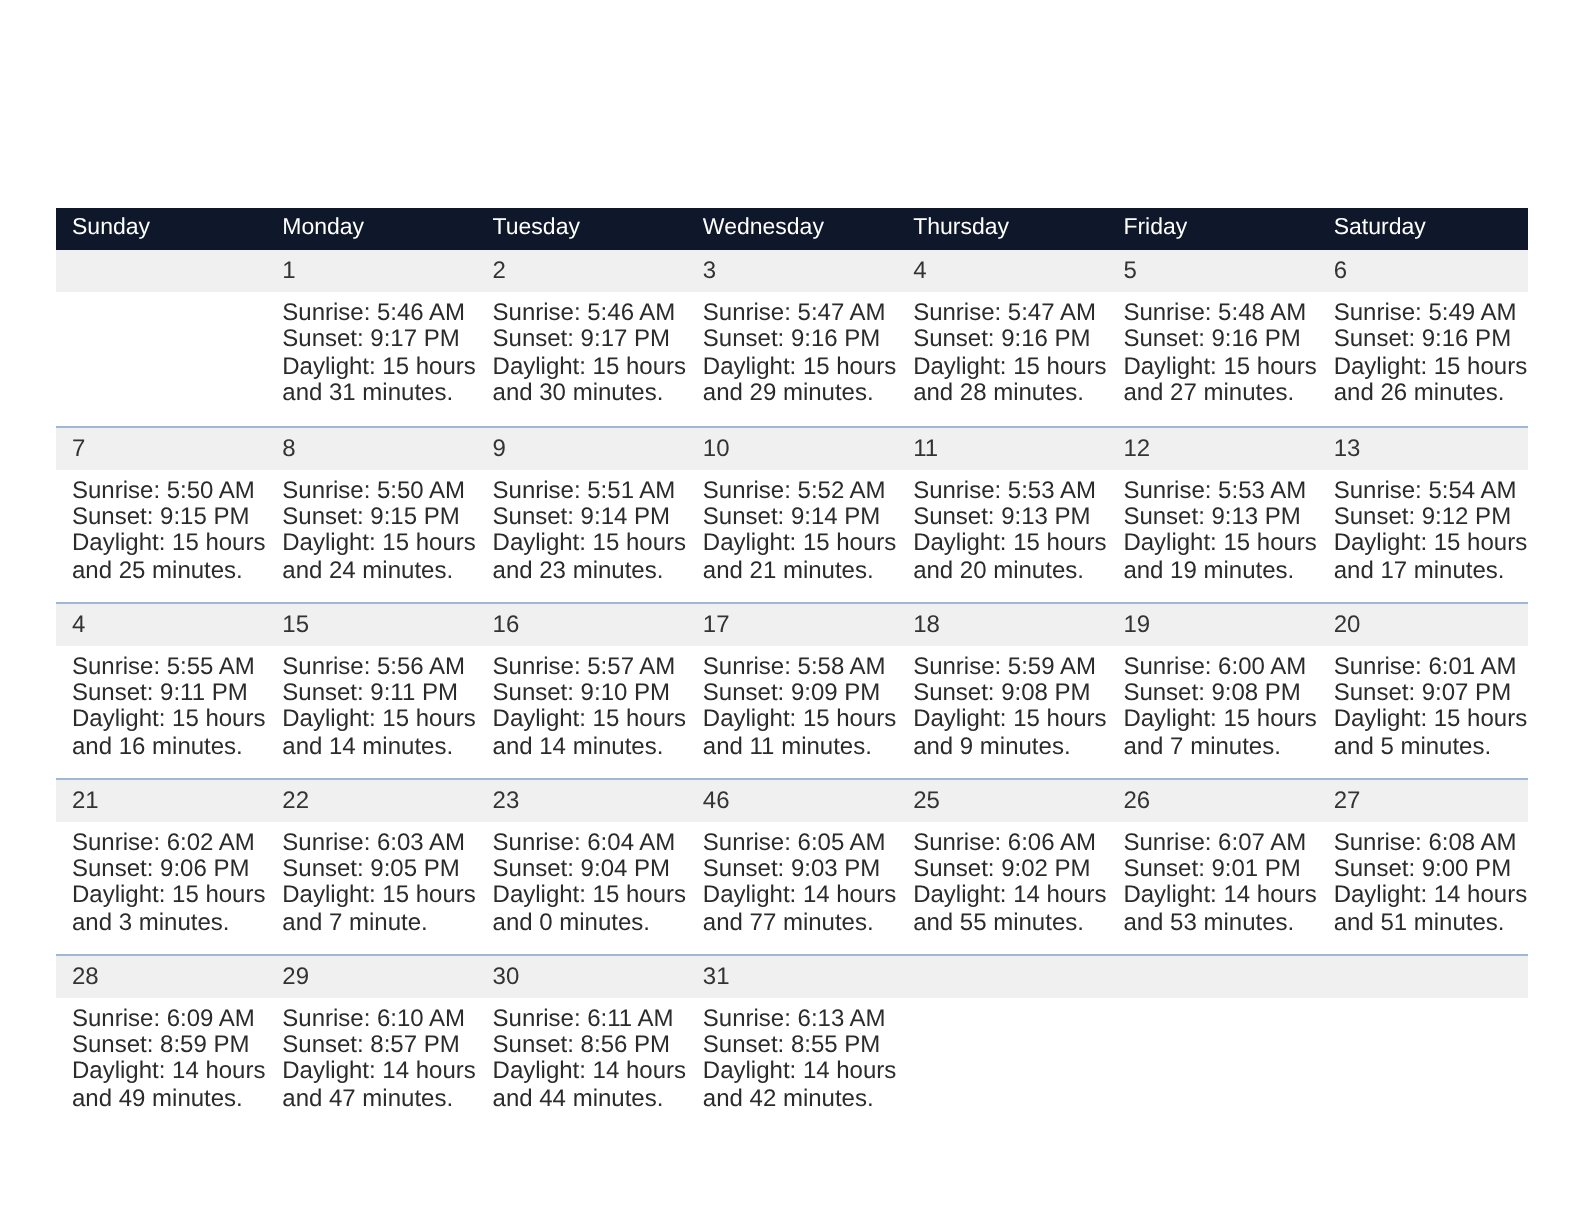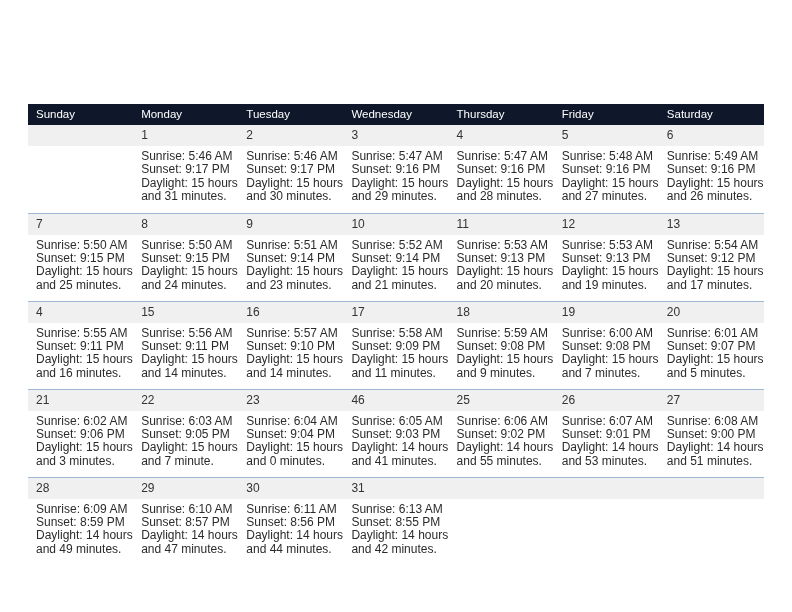--- a/index.html
+++ b/index.html
@@ -349,21 +349,21 @@
               <span>Daylight: 15 hours</span>
               <span>and 0 minutes.</span>
             </span>
           </td>
           <td>
             <span class="daynum">46</span>
             <span class="info">
               <span>Sunrise: 6:05 AM</span>
               <span>Sunset: 9:03 PM</span>
               <span>Daylight: 14 hours</span>
-              <span>and 41 minutes.</span>
+              <span>and 77 minutes.</span>
             </span>
           </td>
           <td>
             <span class="daynum">25</span>
             <span class="info">
               <span>Sunrise: 6:06 AM</span>
               <span>Sunset: 9:02 PM</span>
               <span>Daylight: 14 hours</span>
               <span>and 55 minutes.</span>
             </span>

